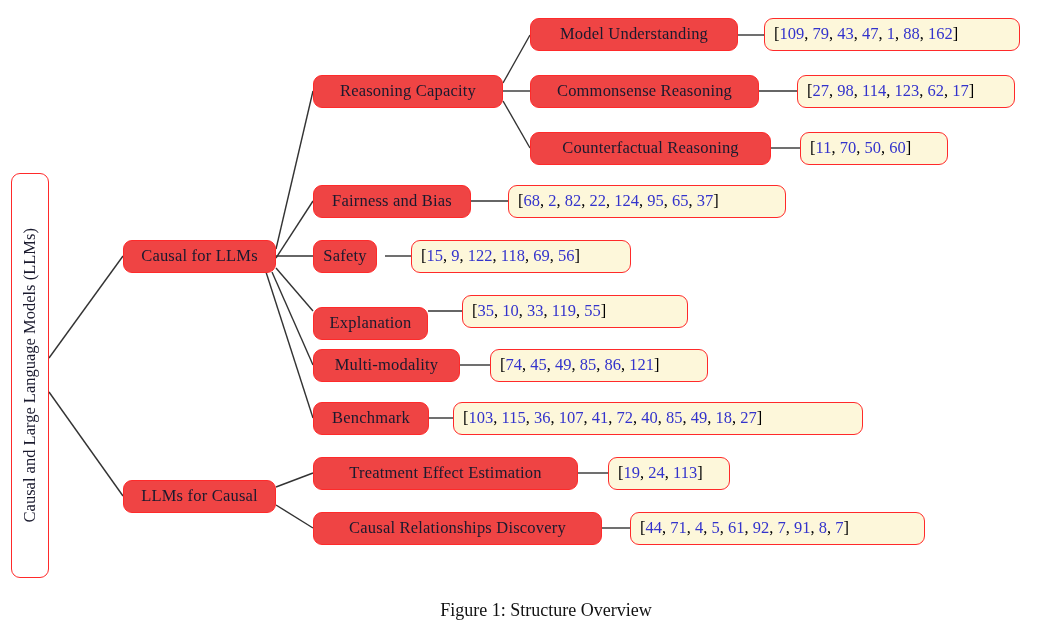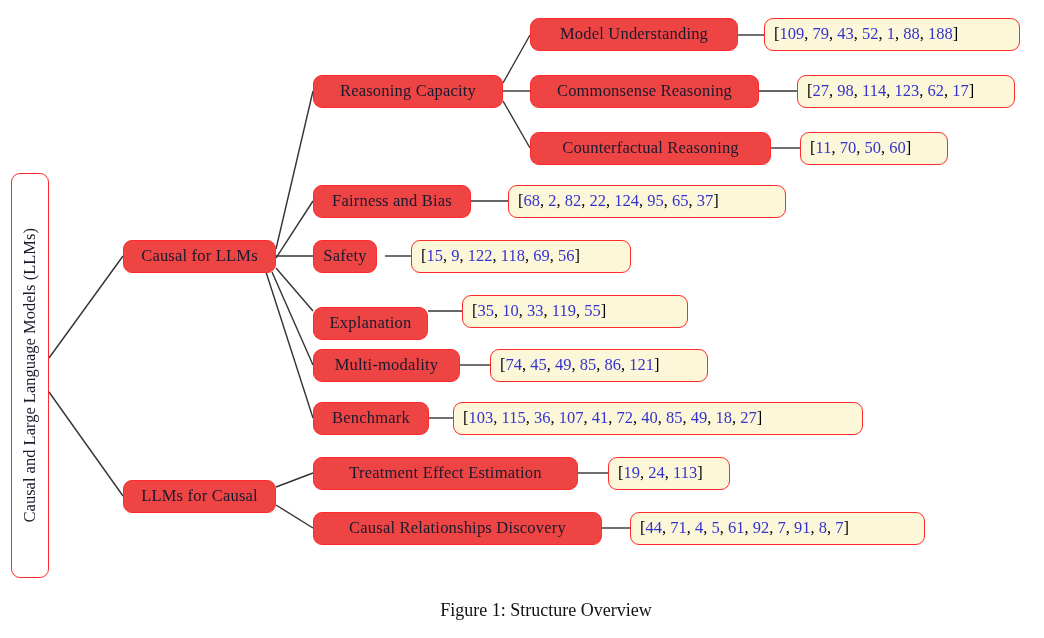--- a/index.html
+++ b/index.html
@@ -143,21 +143,21 @@
   </div>
 
   <div class="node-box" style="left:313px; top:75px; width:190px; height:33px;">
     <span class="node-label">Reasoning Capacity</span>
   </div>
 
   <div class="node-box" style="left:530px; top:18px; width:208px; height:33px;">
     <span class="node-label">Model Understanding</span>
   </div>
   <div class="node-box cite" style="left:764px; top:18px; width:256px; height:33px;">
-    <span class="cite-text">[<span class="num">109</span>, <span class="num">79</span>, <span class="num">43</span>, <span class="num">52</span>, <span class="num">1</span>, <span class="num">88</span>, <span class="num">188</span>]</span>
+    <span class="cite-text">[<span class="num">109</span>, <span class="num">79</span>, <span class="num">43</span>, <span class="num">47</span>, <span class="num">1</span>, <span class="num">88</span>, <span class="num">162</span>]</span>
   </div>
 
   <div class="node-box" style="left:530px; top:75px; width:229px; height:33px;">
     <span class="node-label">Commonsense Reasoning</span>
   </div>
   <div class="node-box cite" style="left:797px; top:75px; width:218px; height:33px;">
     <span class="cite-text">[<span class="num">27</span>, <span class="num">98</span>, <span class="num">114</span>, <span class="num">123</span>, <span class="num">62</span>, <span class="num">17</span>]</span>
   </div>
 
   <div class="node-box" style="left:530px; top:132px; width:241px; height:33px;">

